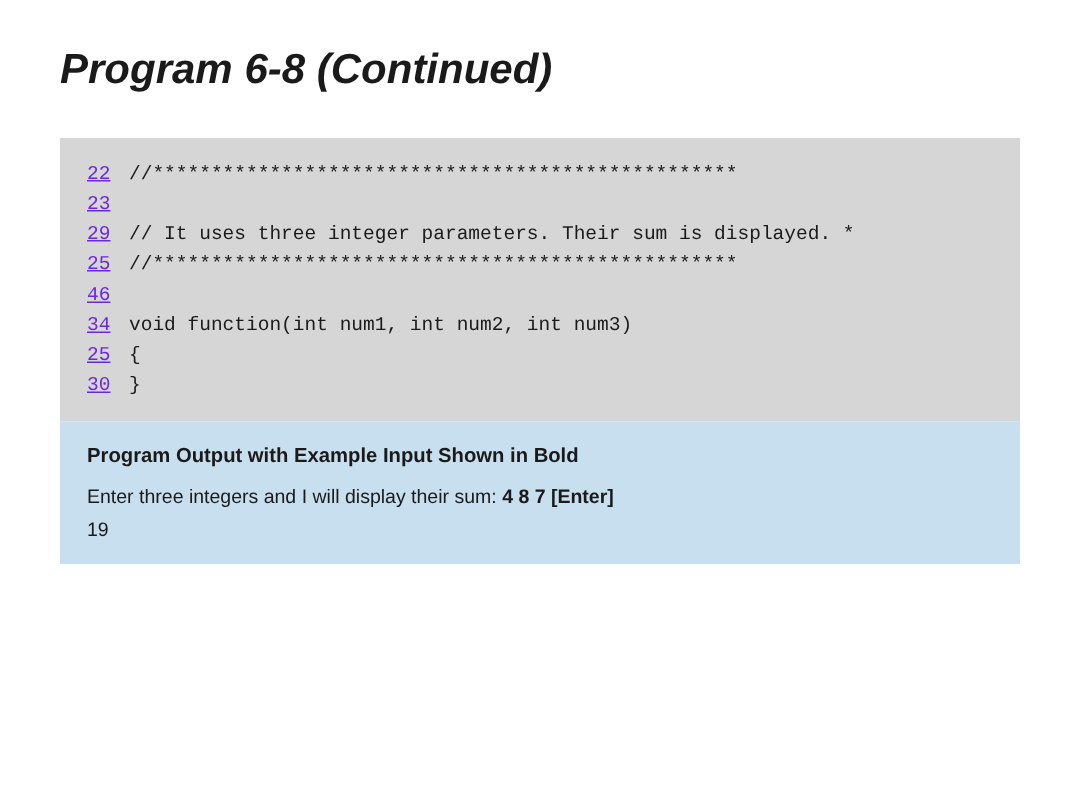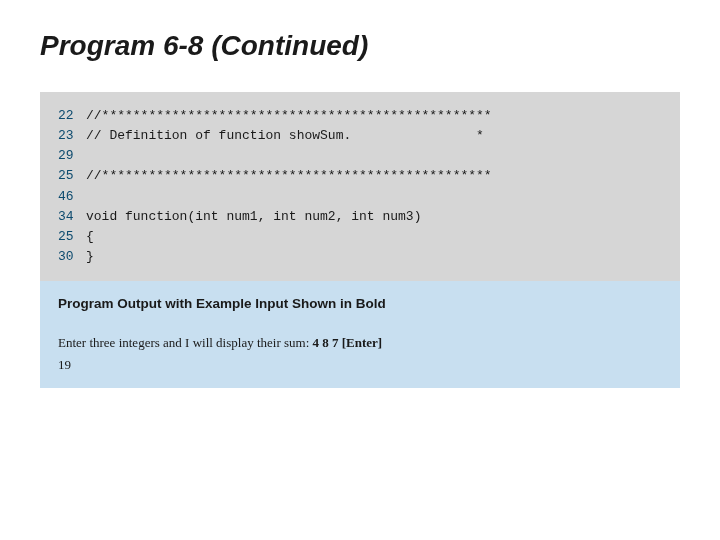--- a/index.html
+++ b/index.html
@@ -31,67 +31,68 @@
       font-size: 13px;
       color: #1a1a1a;
       line-height: 1.55;
       margin-bottom: 0;
     }
     .code-line {
       display: flex;
       gap: 0;
     }
     .line-num {
-      color: #0c4a6e;
+      color: #6d28d9;
       min-width: 28px;
       display: inline-block;
       user-select: none;
+      text-decoration: underline;
     }
     .code-content {
       white-space: pre;
     }
     .output-block {
       background: #c8dff0;
       padding: 12px 18px;
       font-family: Arial, sans-serif;
       font-size: 13.5px;
       color: #1a1a1a;
       line-height: 1.7;
     }
     .output-title {
       font-weight: bold;
       font-size: 13.5px;
-      margin-bottom: 16px;
+      margin-bottom: 4px;
     }
     .output-text {
-      font-family: Liberation Serif, serif;
+      font-family: Liberation Sans, sans-serif;
       font-size: 13px;
       white-space: pre;
     }
     .bold-input {
       font-weight: bold;
     }
   </style>
 </head>
 <body>
 
 <div class="slide">
   <div class="title">Program 6-8 (Continued)</div>
 
   <div class="code-block">
     <div class="code-line">
       <span class="line-num">22</span>
       <span class="code-content">//**************************************************</span>
     </div>
     <div class="code-line">
       <span class="line-num">23</span>
-      <span class="code-content">// Definition of function showSum.                *</span>
     </div>
     <div class="code-line">
       <span class="line-num">29</span>
+      <span class="code-content">// It uses three integer parameters. Their sum is displayed. *</span>
     </div>
     <div class="code-line">
       <span class="line-num">25</span>
       <span class="code-content">//**************************************************</span>
     </div>
     <div class="code-line">
       <span class="line-num">46</span>
       <span class="code-content"></span>
     </div>
     <div class="code-line">

